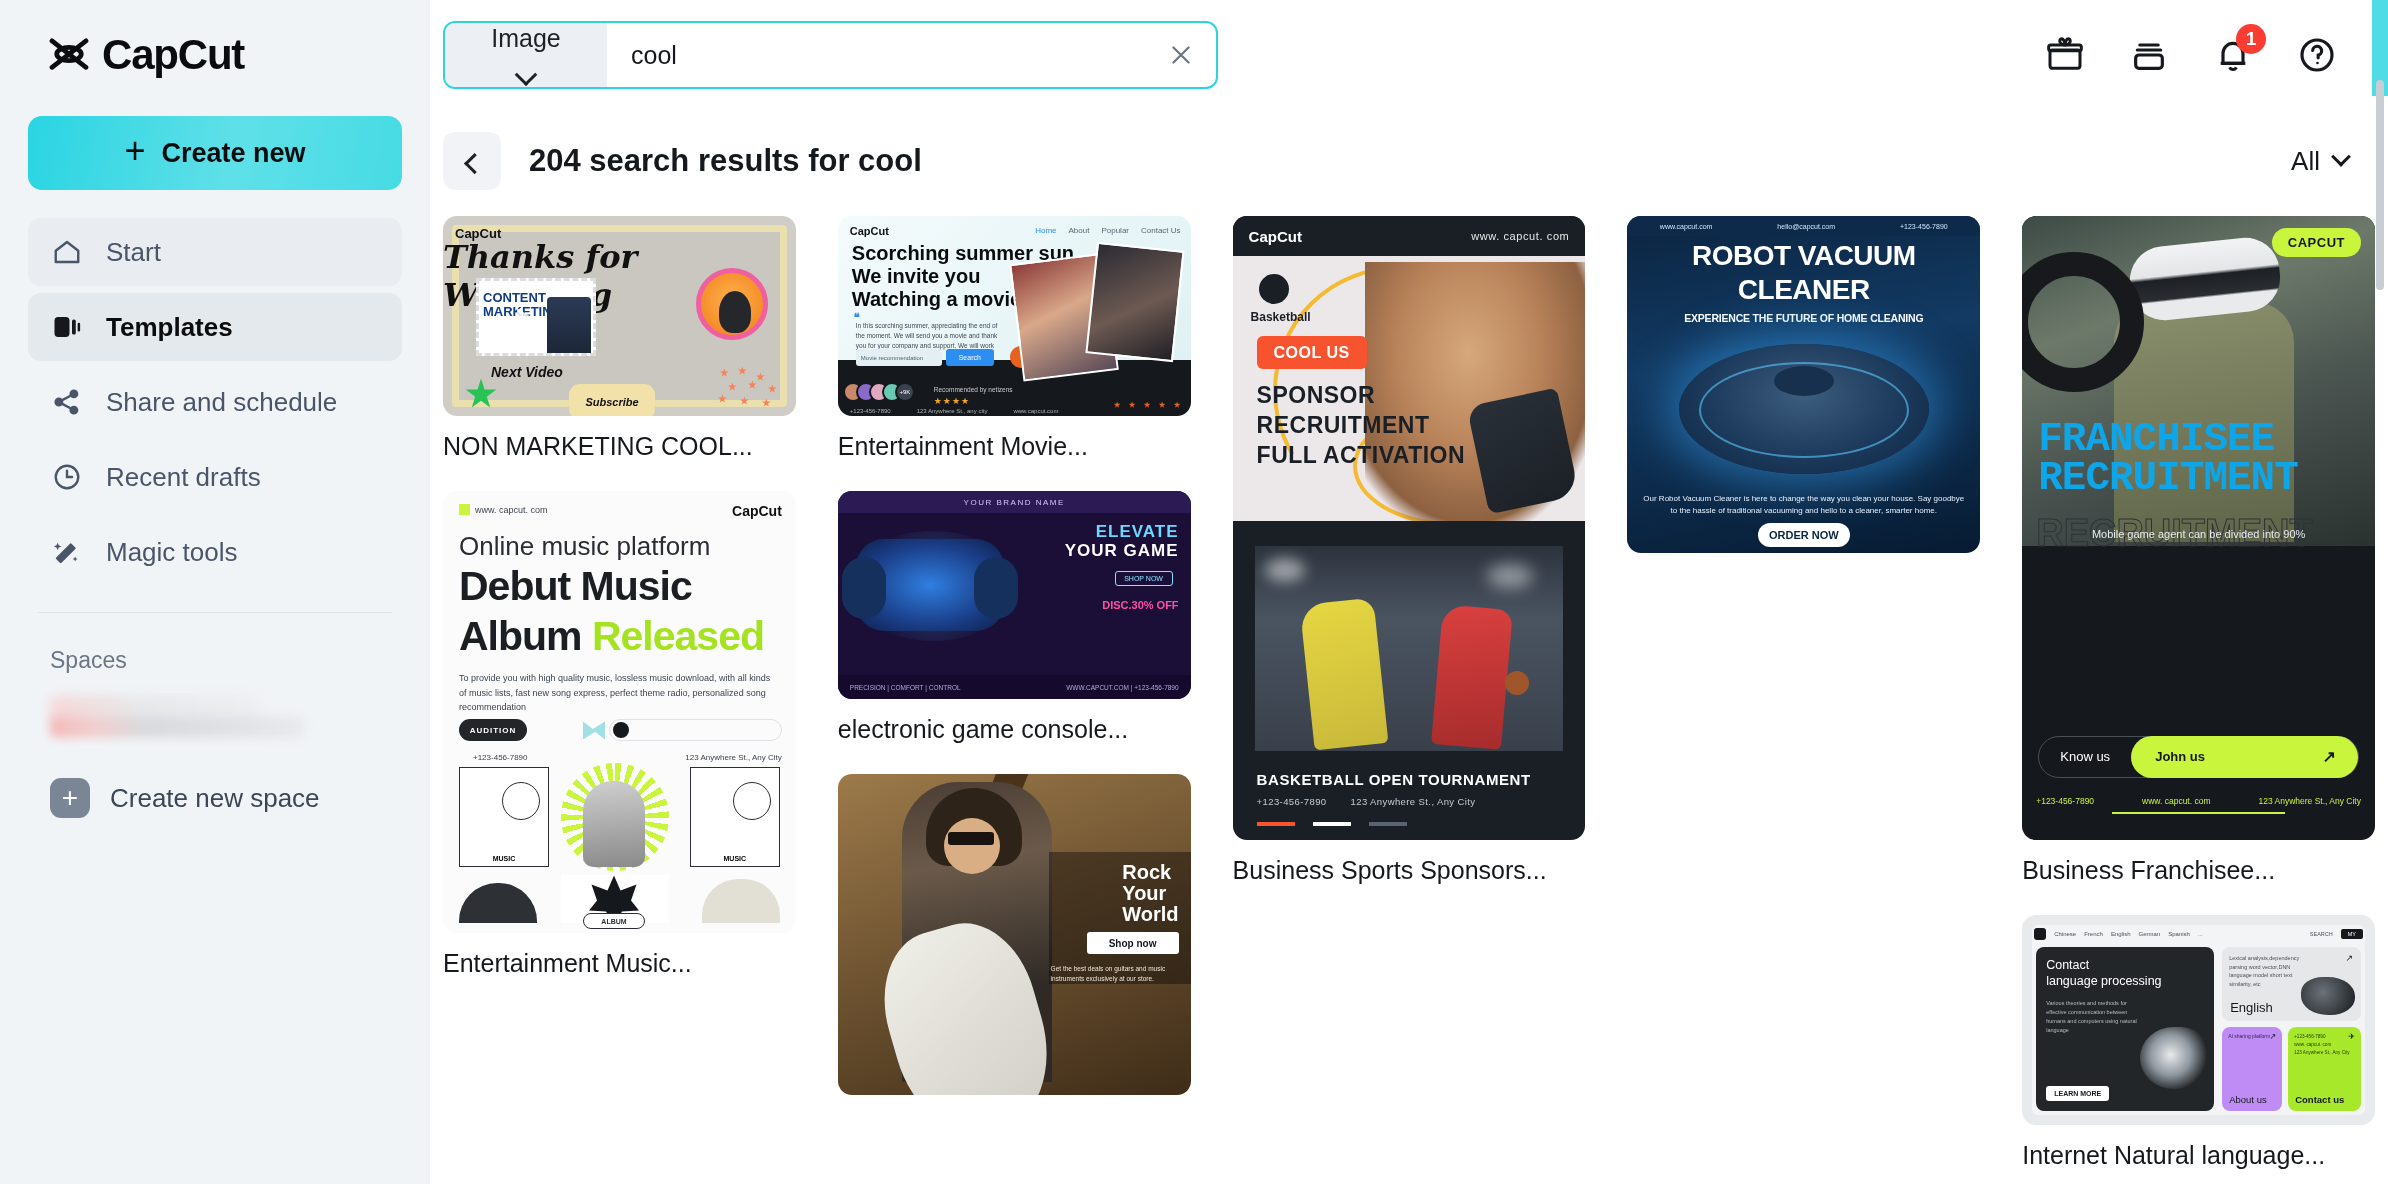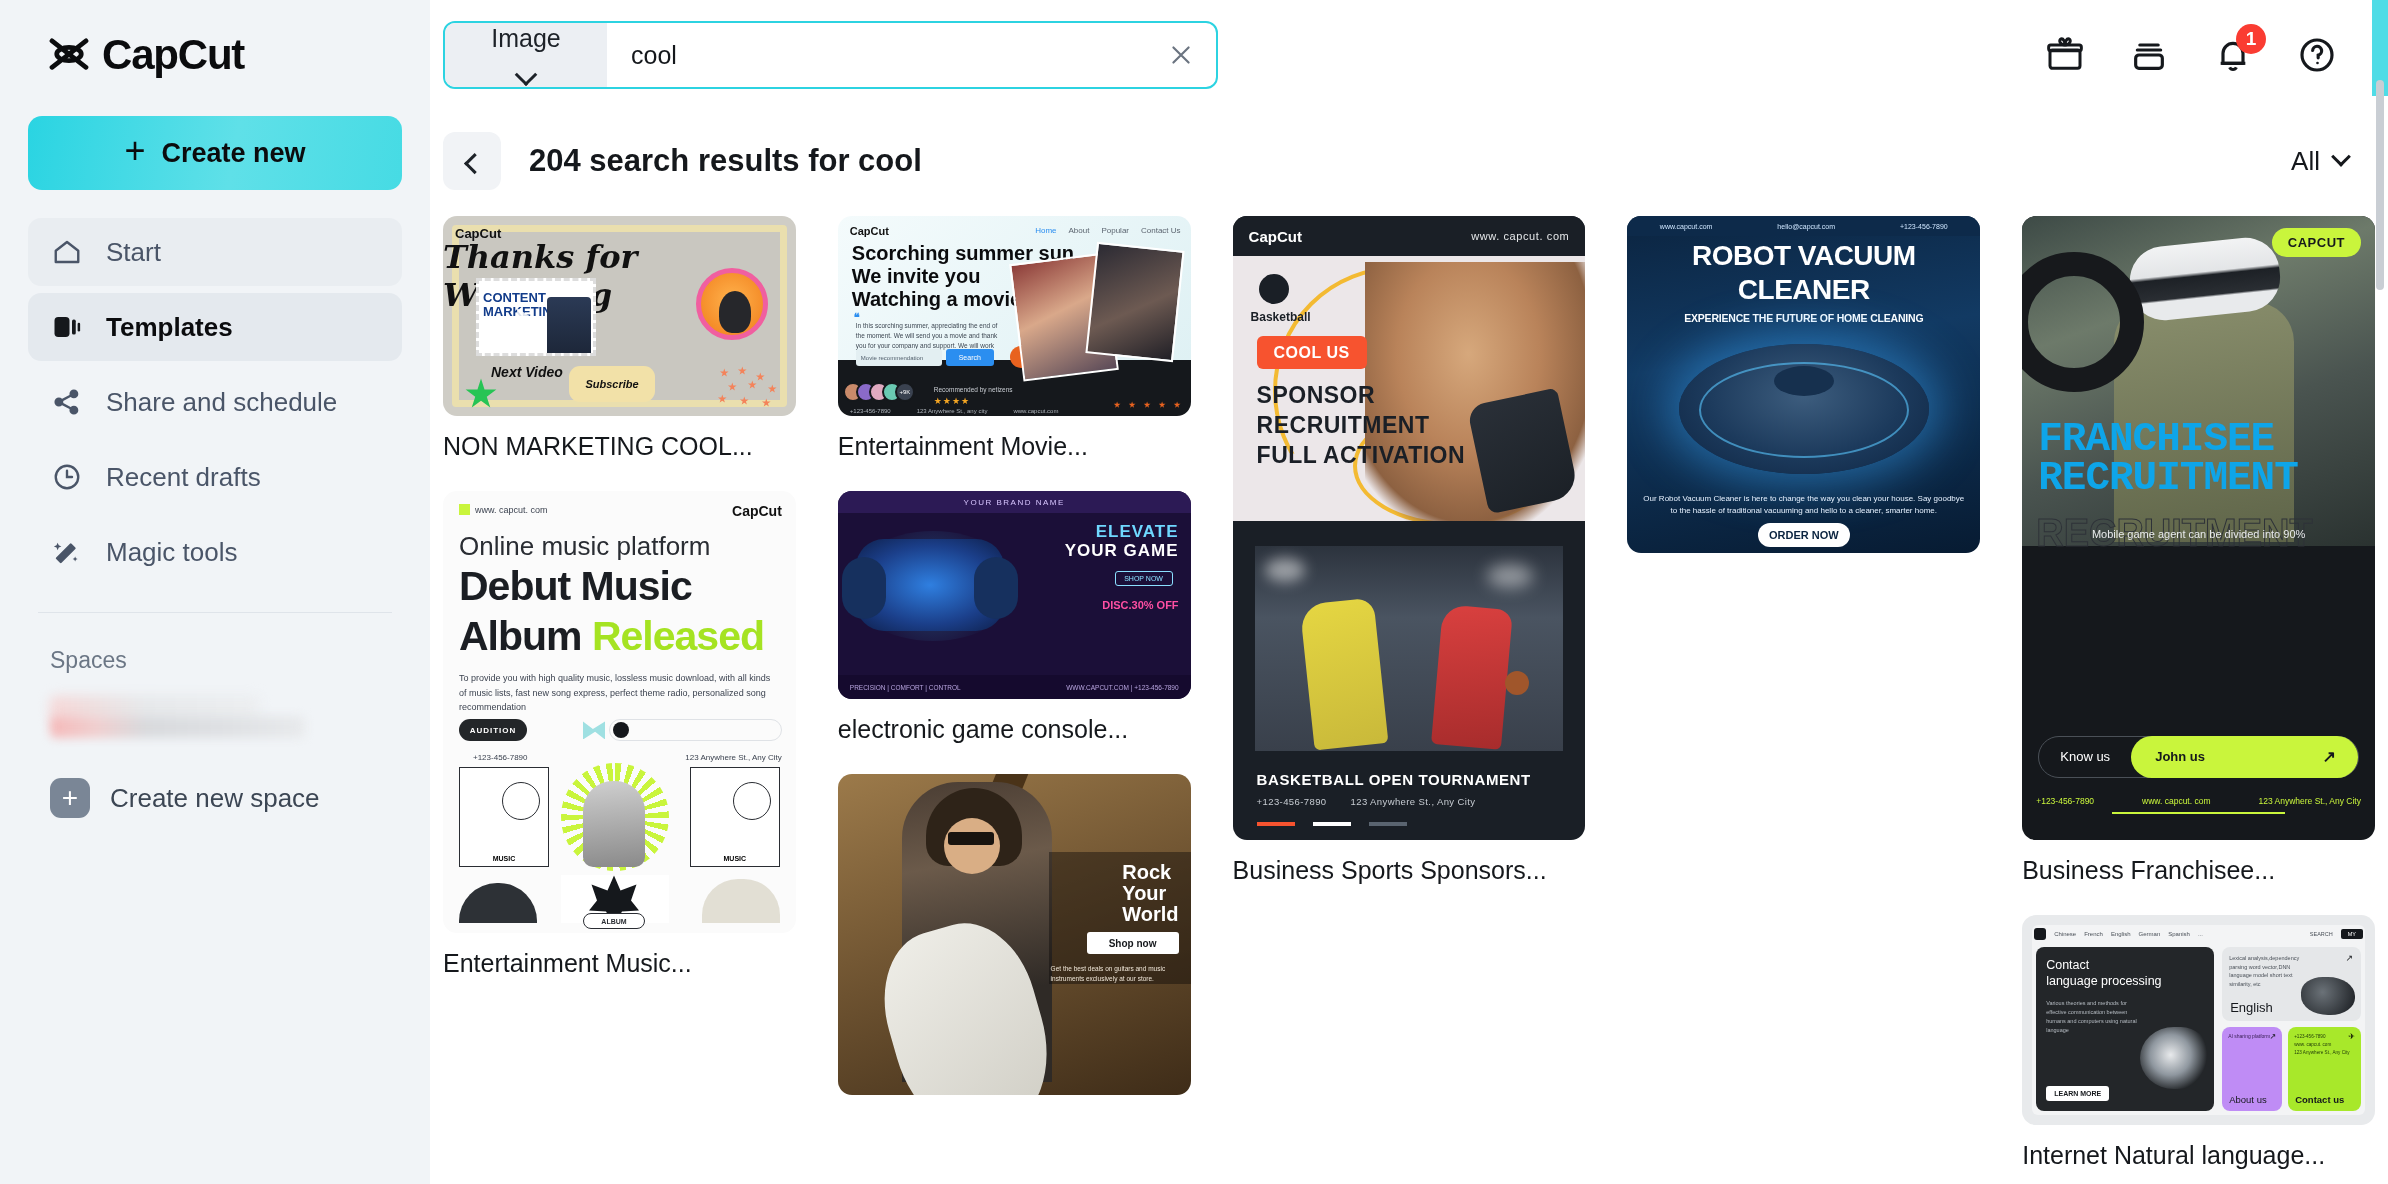--- a/index.html
+++ b/index.html
@@ -134,21 +134,21 @@
   
   .t-marketing { aspect-ratio: 345/196; background: #cfcdc6; position: relative; }
   .tm-frame { position:absolute; inset: 9px; background: #c9c7c0; border: 7px solid #eadfae; border-radius: 4px; }
   .tm-cc { position:absolute; left: 12px; top: 10px; font-size: 13px; font-weight: 700; color:#111; }
   .tm-title { position:absolute; top: 22px; left: 0; right: 0; font-size: 32px; font-weight: 700; font-style: italic; color: #111; font-family:"DejaVu Serif", serif;}
   .tm-vid { position:absolute; left: 33px; top: 62px; width: 120px; height: 78px; background:#fff; border: 3px dashed #ddd; }
   .tm-vid .vt { font-size: 13px; font-weight: 700; color:#123c8a; padding: 10px 4px 0 4px; line-height: 1.1;}
   .tm-vid .man { position:absolute; right: 2px; bottom: 0; width: 44px; height: 56px; background: linear-gradient(#2b3a55,#1d2739); border-radius: 4px 4px 0 0;}
   .tm-play { position:absolute; left: 74px; top: 92px; width: 0; height: 0; border-left: 22px solid rgba(255,255,255,.85); border-top: 14px solid transparent; border-bottom: 14px solid transparent;}
   .tm-next { position:absolute; left: 48px; top: 148px; font-size: 14px; font-style: italic; font-weight:700; color: #111;}
-  .tm-sub { position:absolute; left: 126px; top: 150px; width: 86px; height: 36px; background:#f2e1a8; border-radius: 11px; display:flex;align-items:center;justify-content:center;font-size:11px;font-weight:700;font-style:italic;color:#111;}
+  .tm-sub { position:absolute; left: 126px; top: 168px; width: 86px; height: 36px; background:#f2e1a8; border-radius: 11px; display:flex;align-items:center;justify-content:center;font-size:11px;font-weight:700;font-style:italic;color:#111;}
   .tm-av { position:absolute; right: 28px; top: 52px; width: 72px; height: 72px; border-radius: 50%; background: radial-gradient(circle at 50% 45%, #ffb34d, #f07c19); border: 5px solid #f05fa0; }
   .tm-av::after { content:""; position:absolute; left: 18px; top: 18px; width: 32px; height: 42px; border-radius: 50% 50% 40% 40%; background:#26272b;}
   .tm-star { position:absolute; left: 22px; bottom: 6px; width: 32px; height:32px; background:#27c455; clip-path: polygon(50% 0,61% 35%,98% 35%,68% 57%,79% 91%,50% 70%,21% 91%,32% 57%,2% 35%,39% 35%);}
   .tm-dots { position:absolute; right: 14px; bottom: 8px; width: 66px; height: 42px;}
   .tm-dots span { position:absolute; width:9px;height:9px;background:#f4835a; clip-path: polygon(50% 0,61% 35%,98% 35%,68% 57%,79% 91%,50% 70%,21% 91%,32% 57%,2% 35%,39% 35%);}
 
   .t-movie { aspect-ratio: 345/196; background: #fff; position: relative; }
   .tv-top { position:absolute; left:0; right:0; top:0; height: 72%; background: linear-gradient(135deg,#f4fbfc,#dff1f4); }
   .tv-bot { position:absolute; left:0; right:0; bottom:0; height: 28%; background:#15181c;}
   .tv-cc { position:absolute; left: 12px; top: 9px; font-size: 11px; font-weight:700; color:#111;}

